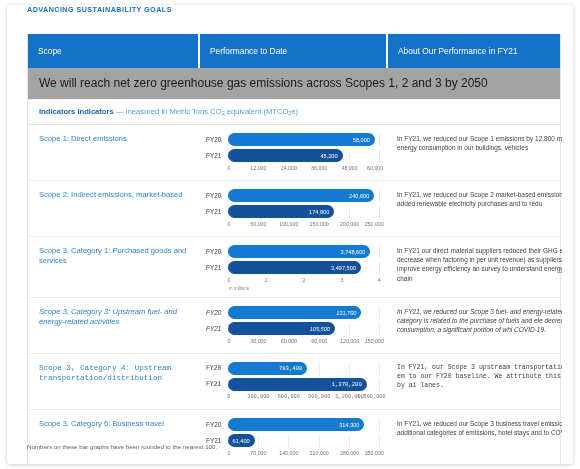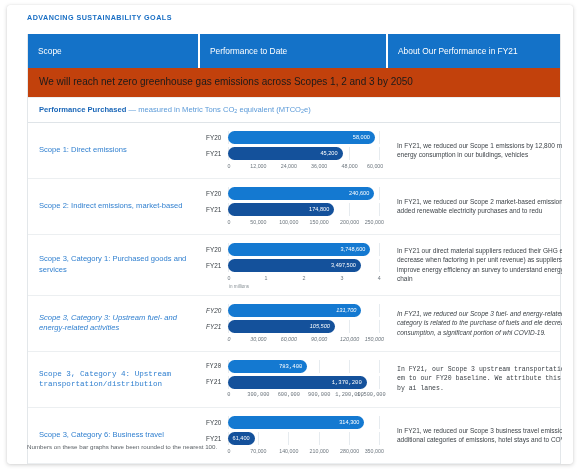--- a/index.html
+++ b/index.html
@@ -19,21 +19,21 @@
     position: absolute;
     left: 7px; top: 5px;
     width: 566px; height: 459px;
     background: #ffffff;
     border-radius: 3px;
     box-shadow: 0 1px 4px rgba(0,0,0,0.18), 0 0 1px rgba(0,0,0,0.12);
     overflow: hidden;
   }
   .eyebrow {
     position: absolute;
-    left: 20px; top: 8px;
+    left: 20px; top: 0;
     font-size: 7.2px;
     letter-spacing: 0.45px;
     color: #1a6fc4;
     font-weight: 700;
     text-transform: uppercase;
   }
   .table {
     position: absolute;
     left: 20px; top: 29px;
     width: 534px;
@@ -52,42 +52,41 @@
     padding: 0 10px;
     border-right: 2px solid #ffffff;
   }
   .th:last-child { border-right: none; }
   .col1 { width: 172px; flex: 0 0 172px; }
   .col2 { width: 188px; flex: 0 0 188px; }
   .col3 { width: 174px; flex: 0 0 174px; text-align: center; }
 
   .fullrow {
     padding: 8px 11px;
-    font-size: 10px;
+    font-size: 12px;
     color: #1b1b1b;
     border-bottom: 1px solid #eceff1;
-    background: #c2410c;
+    background: #a3a3a3;
     line-height: 1.25;
   }
   .indicators {
     padding: 7px 11px 8px 11px;
     font-size: 7.6px;
     border-bottom: 1px solid #dfe4e8;
     background: #fff;
     color: #2f7fcf;
   }
   .indicators b { color: #1b67b8; font-weight: 700; }
   .indicators .muted { color: #5b9ad8; font-weight: 400; }
   .indicators sub { font-size: 5.4px; vertical-align: -1px; }
 
   .row {
     display: flex;
     border-bottom: 1px solid #eceff1;
     background: #fff;
-    align-items: center;
   }
   .row:last-child { border-bottom: none; }
   .cell { padding: 9px 11px 9px 11px; }
   .cell-goal {
     width: 172px; flex: 0 0 172px;
     font-size: 7.6px;
     color: #2f7fcf;
     line-height: 1.35;
   }
   .cell-chart {
@@ -180,21 +179,21 @@
     <div class="table">
       <div class="thead">
         <div class="th col1">Scope</div>
         <div class="th col2">Performance to Date</div>
         <div class="th col3">About Our Performance in FY21</div>
       </div>
 
       <div class="fullrow">We will reach net zero greenhouse gas emissions across Scopes 1, 2 and 3 by 2050</div>
 
       <div class="indicators">
-        <b>Performance Purchased</b><span class="muted"> — </span><span class="muted">measured in Metric Tons CO</span><sub class="muted">2</sub><span class="muted"> equivalent (MTCO</span><sub class="muted">2</sub><span class="muted">e)</span>
+        <b>Indicators Indicators</b><span class="muted"> — </span><span class="muted">measured in Metric Tons CO</span><sub class="muted">2</sub><span class="muted"> equivalent (MTCO</span><sub class="muted">2</sub><span class="muted">e)</span>
       </div>
 
       <div id="rows">
           <div class="row" style="min-height: 44px;">
             <div class="cell cell-goal">Scope 1: Direct emissions</div>
             <div class="cell cell-chart">
               <div class="chart">
                 <div class="bar-line">
                   <div class="bar-label">FY20</div>
                   <div class="plot">

